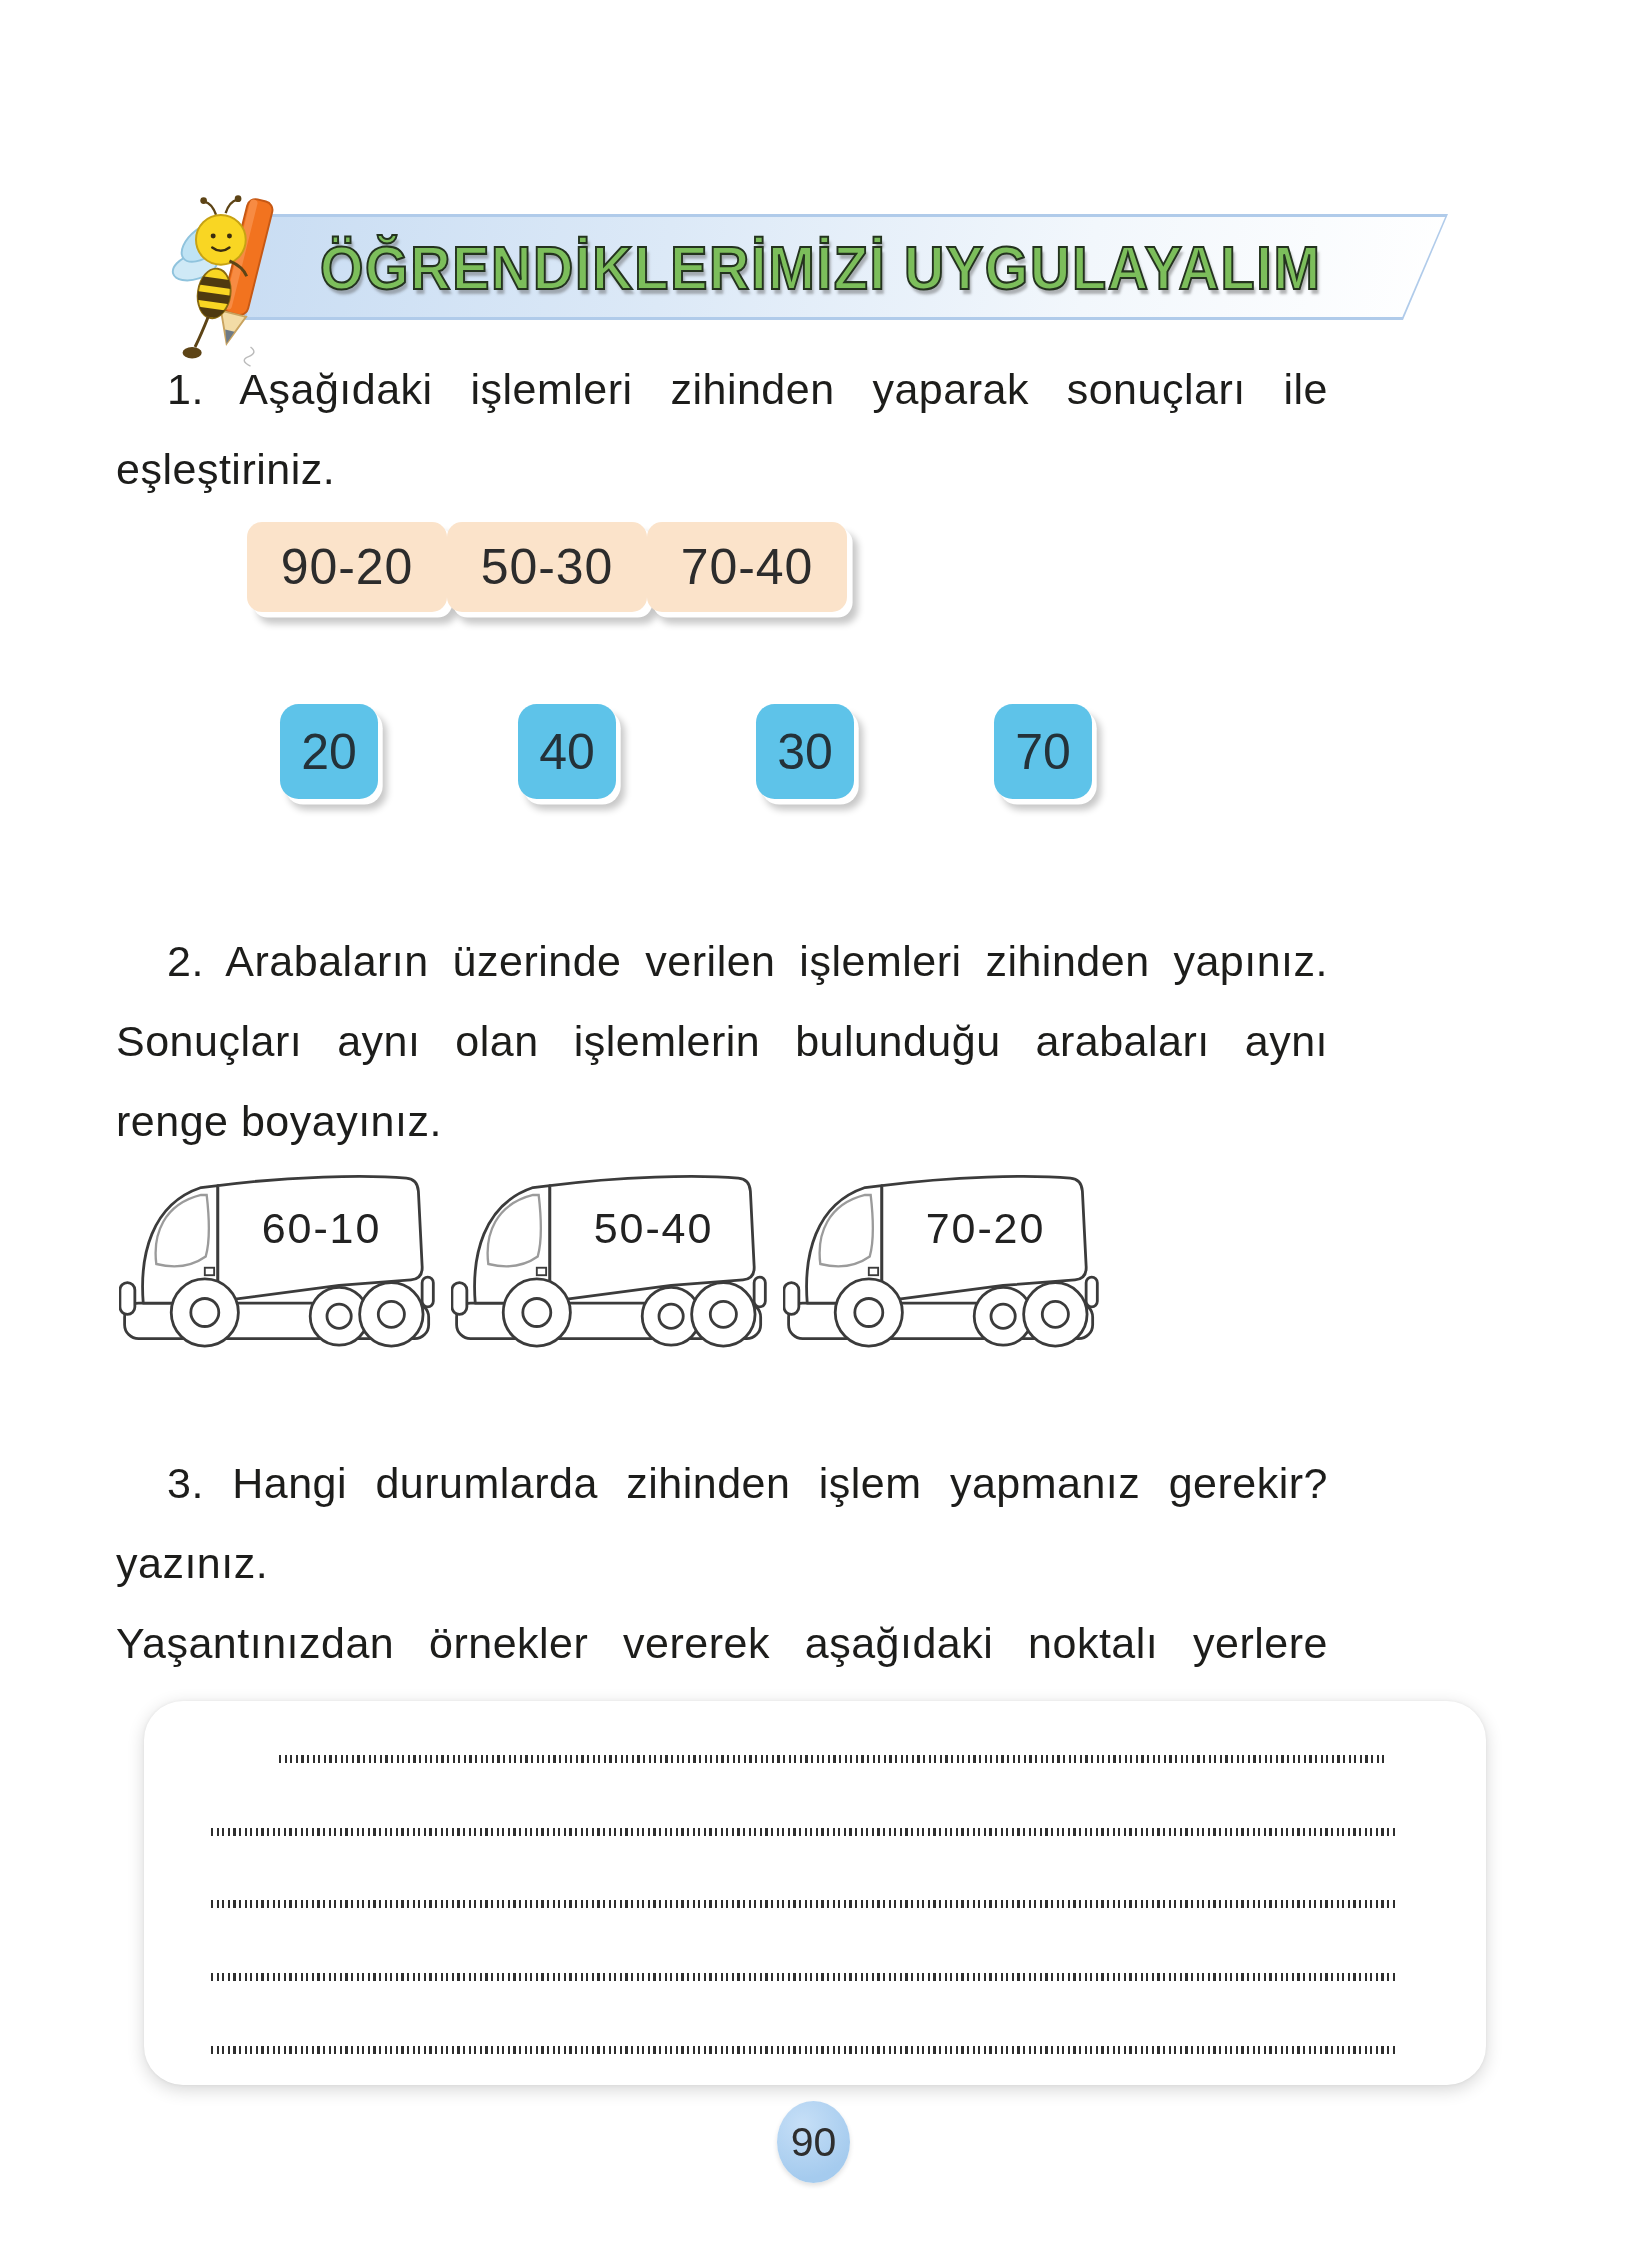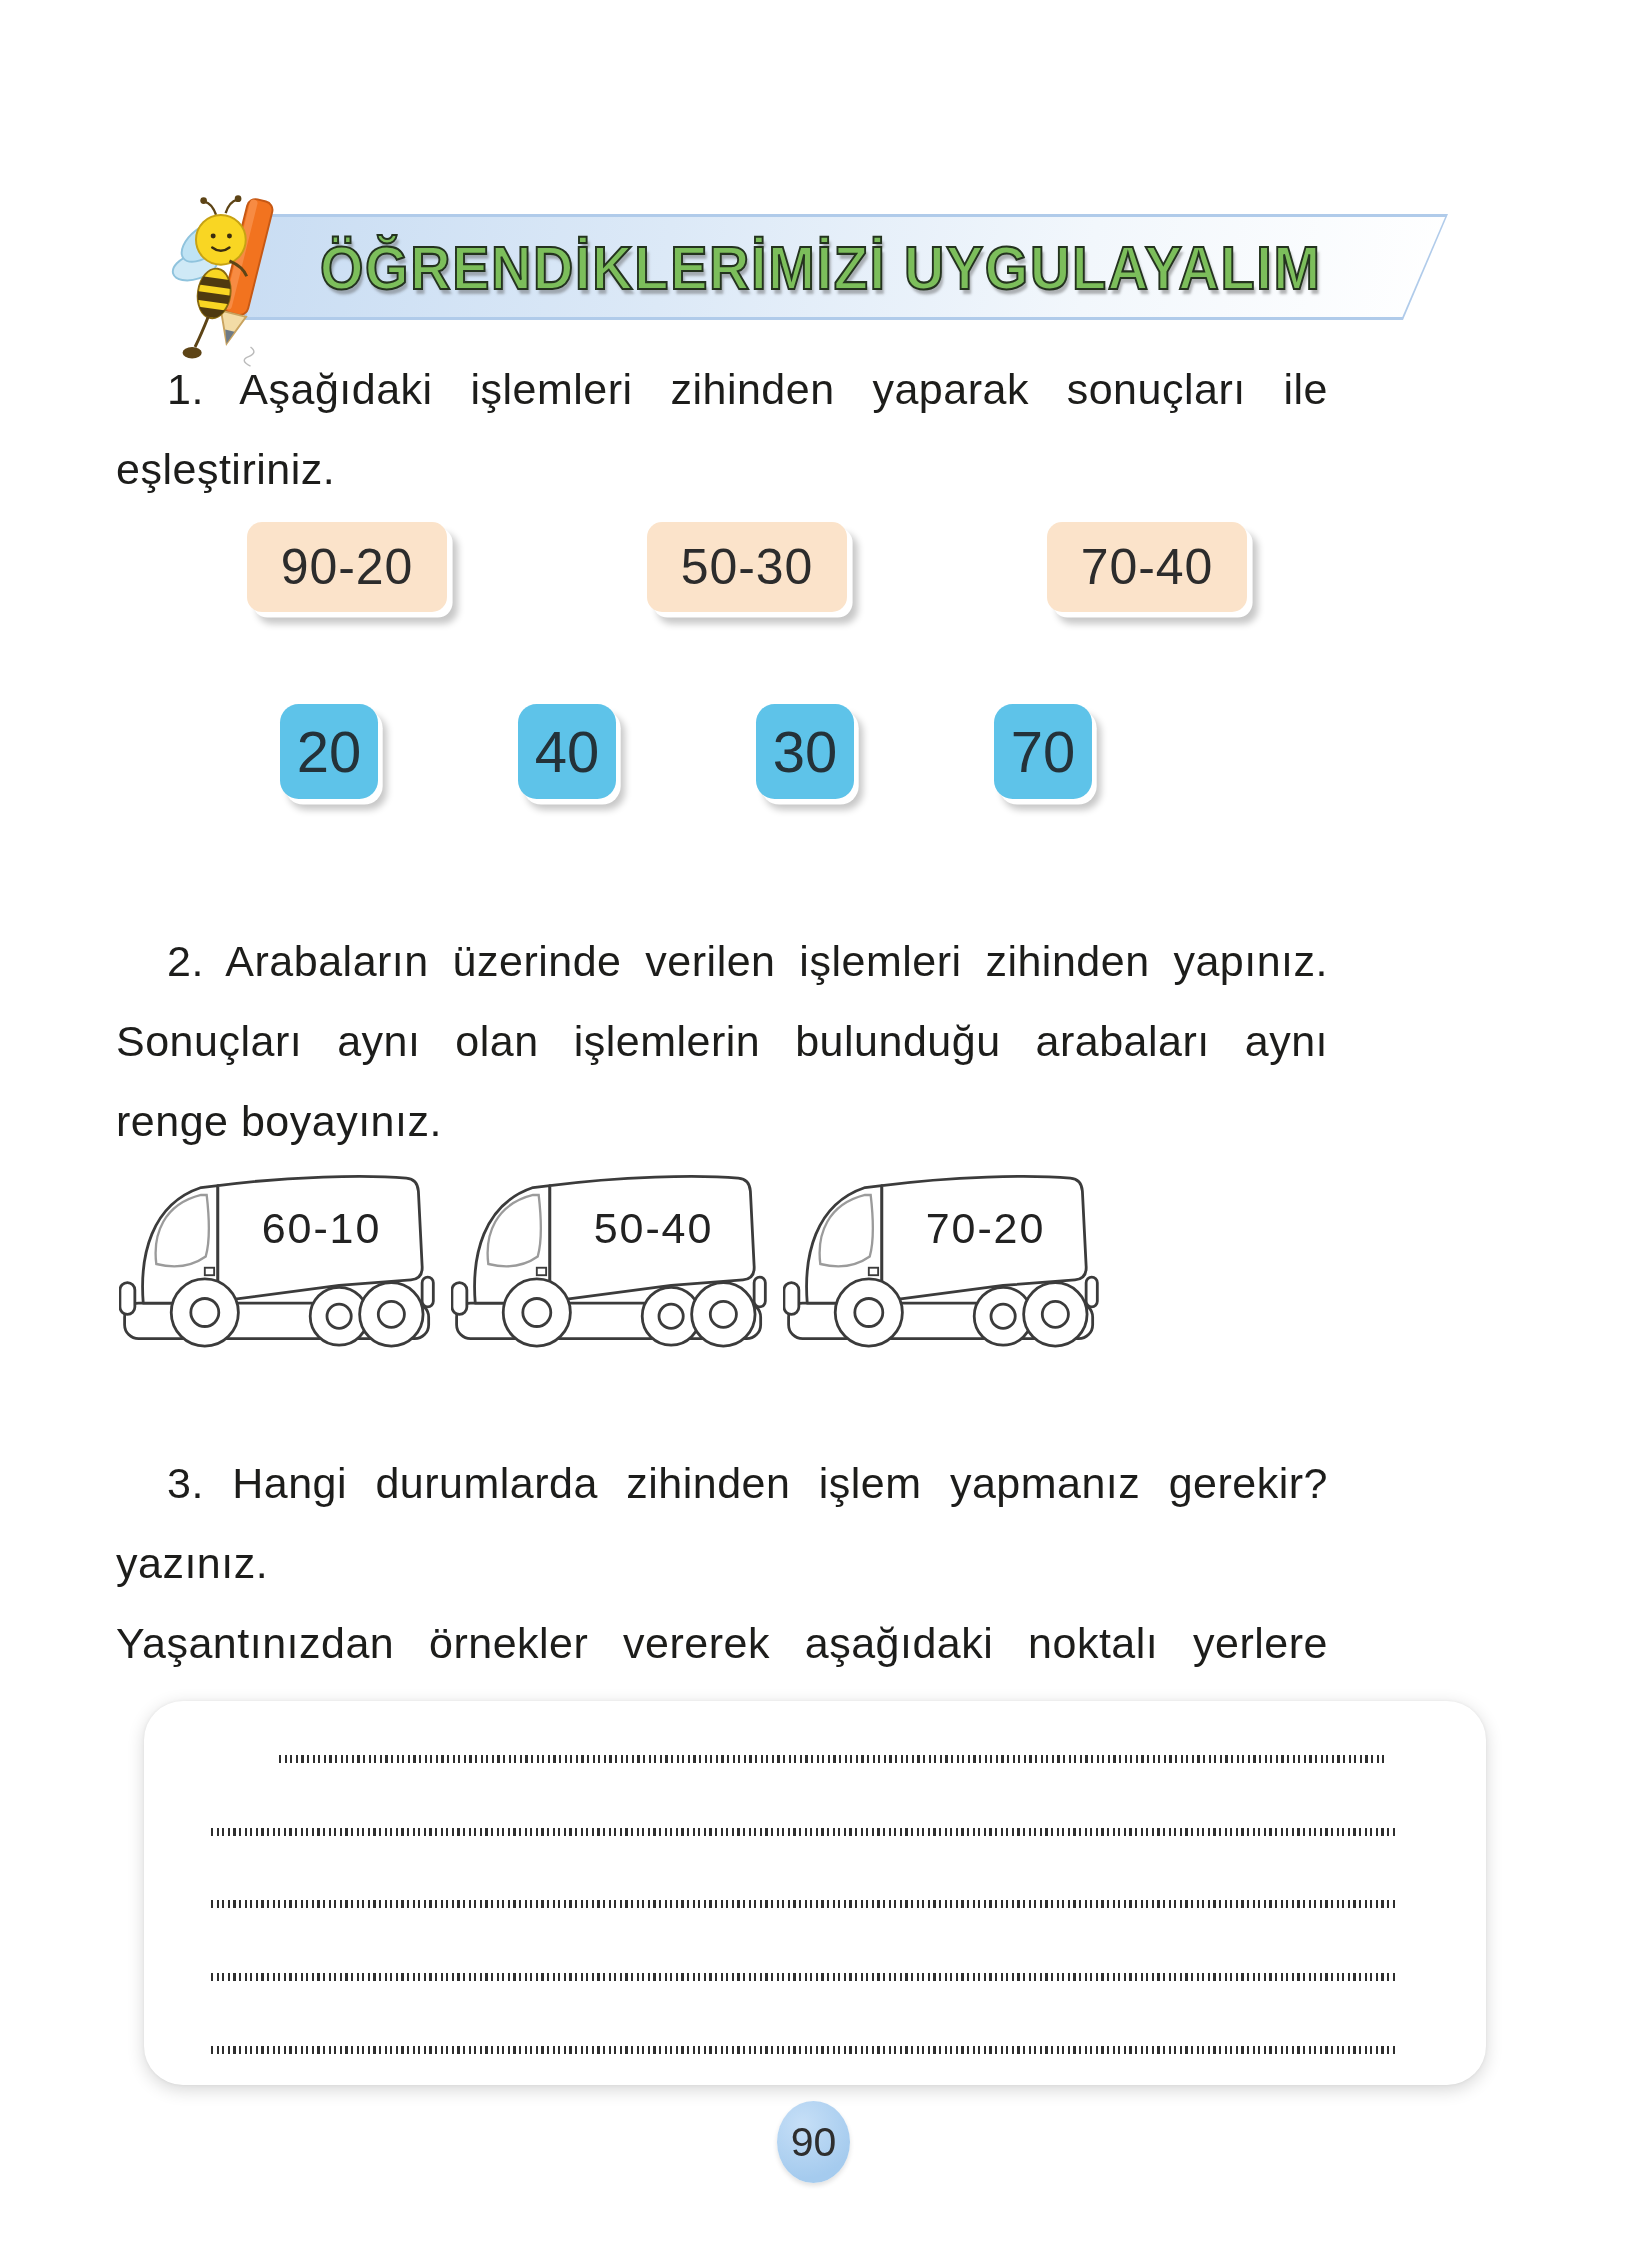--- a/index.html
+++ b/index.html
@@ -22,29 +22,29 @@
 
   
   .prompt{position:absolute;left:116px;width:1212px;font-size:43px;line-height:80px;
       letter-spacing:0.5px;}
   .prompt .pl{text-align:justify;text-align-last:justify;}
   .prompt .pl:first-child{text-indent:51px;}
   .prompt .pl.last{text-align-last:left;}
   #q1{top:349px;} #q2{top:921px;} #q3{top:1443px;}
 
   
-  .oprow{position:absolute;left:247px;top:522px;display:flex;gap:200px;}
+  .oprow{position:absolute;left:247px;top:522px;display:flex;}
   .opcard{width:200px;height:90px;background:#fbe3ca;border-radius:15px;
       display:flex;align-items:center;justify-content:center;
       font-size:50px;letter-spacing:0.9px;color:#2c2c2c;
       box-shadow:5.6px 5.6px 0 #ffffff,10.3px 11.2px 7.5px rgba(0,0,0,0.22);}
   .resrow{position:absolute;left:280px;top:704px;display:flex;gap:140px;}
   .rescard{width:98px;height:95px;background:#5ec3e9;border-radius:18.6px;
       display:flex;align-items:center;justify-content:center;
-      font-size:58px;color:#243239;
+      font-size:50px;color:#243239;
       box-shadow:4.7px 5.6px 0 #ffffff,8.4px 10.3px 7.5px rgba(0,0,0,0.22);}
 
   
   .truckrow{position:absolute;left:119px;top:1167px;display:flex;gap:13px;}
   .truck{position:relative;width:319px;height:183px;}
   .truck svg{position:absolute;inset:0;}
   .truck-label{position:absolute;left:101px;top:37px;width:203px;text-align:center;
       font-size:43px;letter-spacing:1.9px;color:#222;}
 
   

